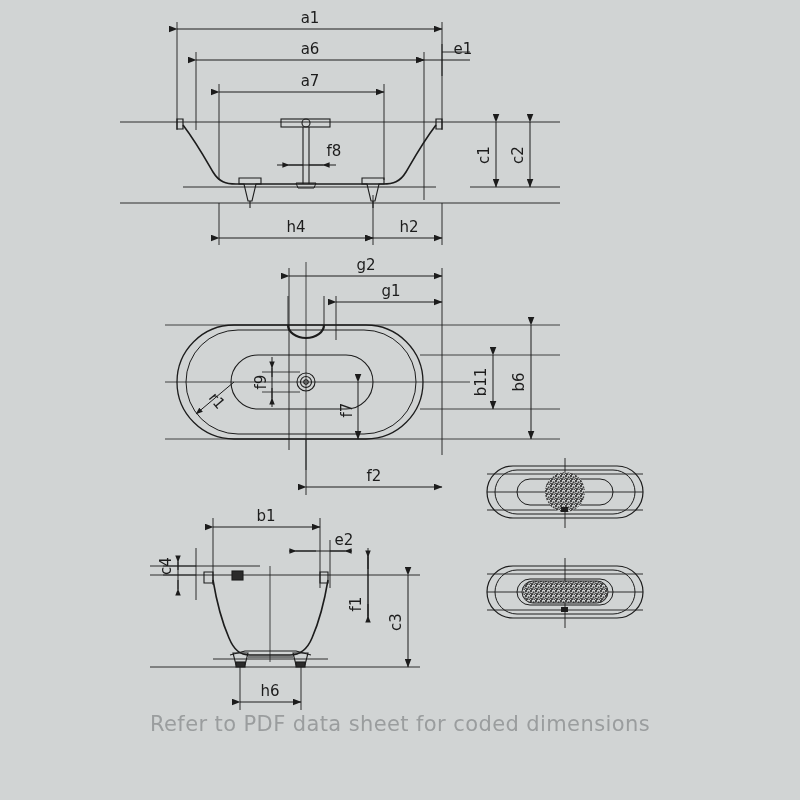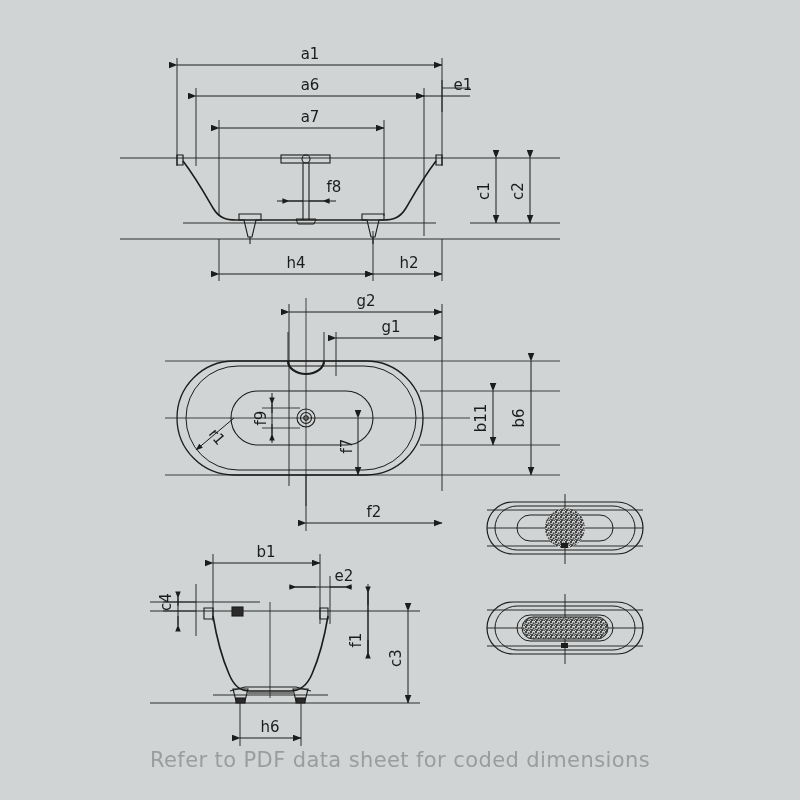--- a/index.html
+++ b/index.html
@@ -3,21 +3,21 @@
 <meta charset="utf-8">
 <style>
   html,body{margin:0;padding:0;}
   body{
     width:800px;height:800px;
     background:#d1d4d4;
     font-family:"DejaVu Sans", sans-serif;
     overflow:hidden;
     position:relative;
   }
-  #stage{position:absolute;inset:0;margin-top:36px;}
+  #stage{position:absolute;inset:0;}
   svg.drawing{position:absolute;left:0;top:0;width:800px;height:800px;}
   .caption{
     position:absolute;
     left:0;right:0;
     top:712px;
     text-align:center;
     font-family:"DejaVu Sans", sans-serif;
     font-size:21px;
     color:#9a9d9e;
     letter-spacing:.4px;

